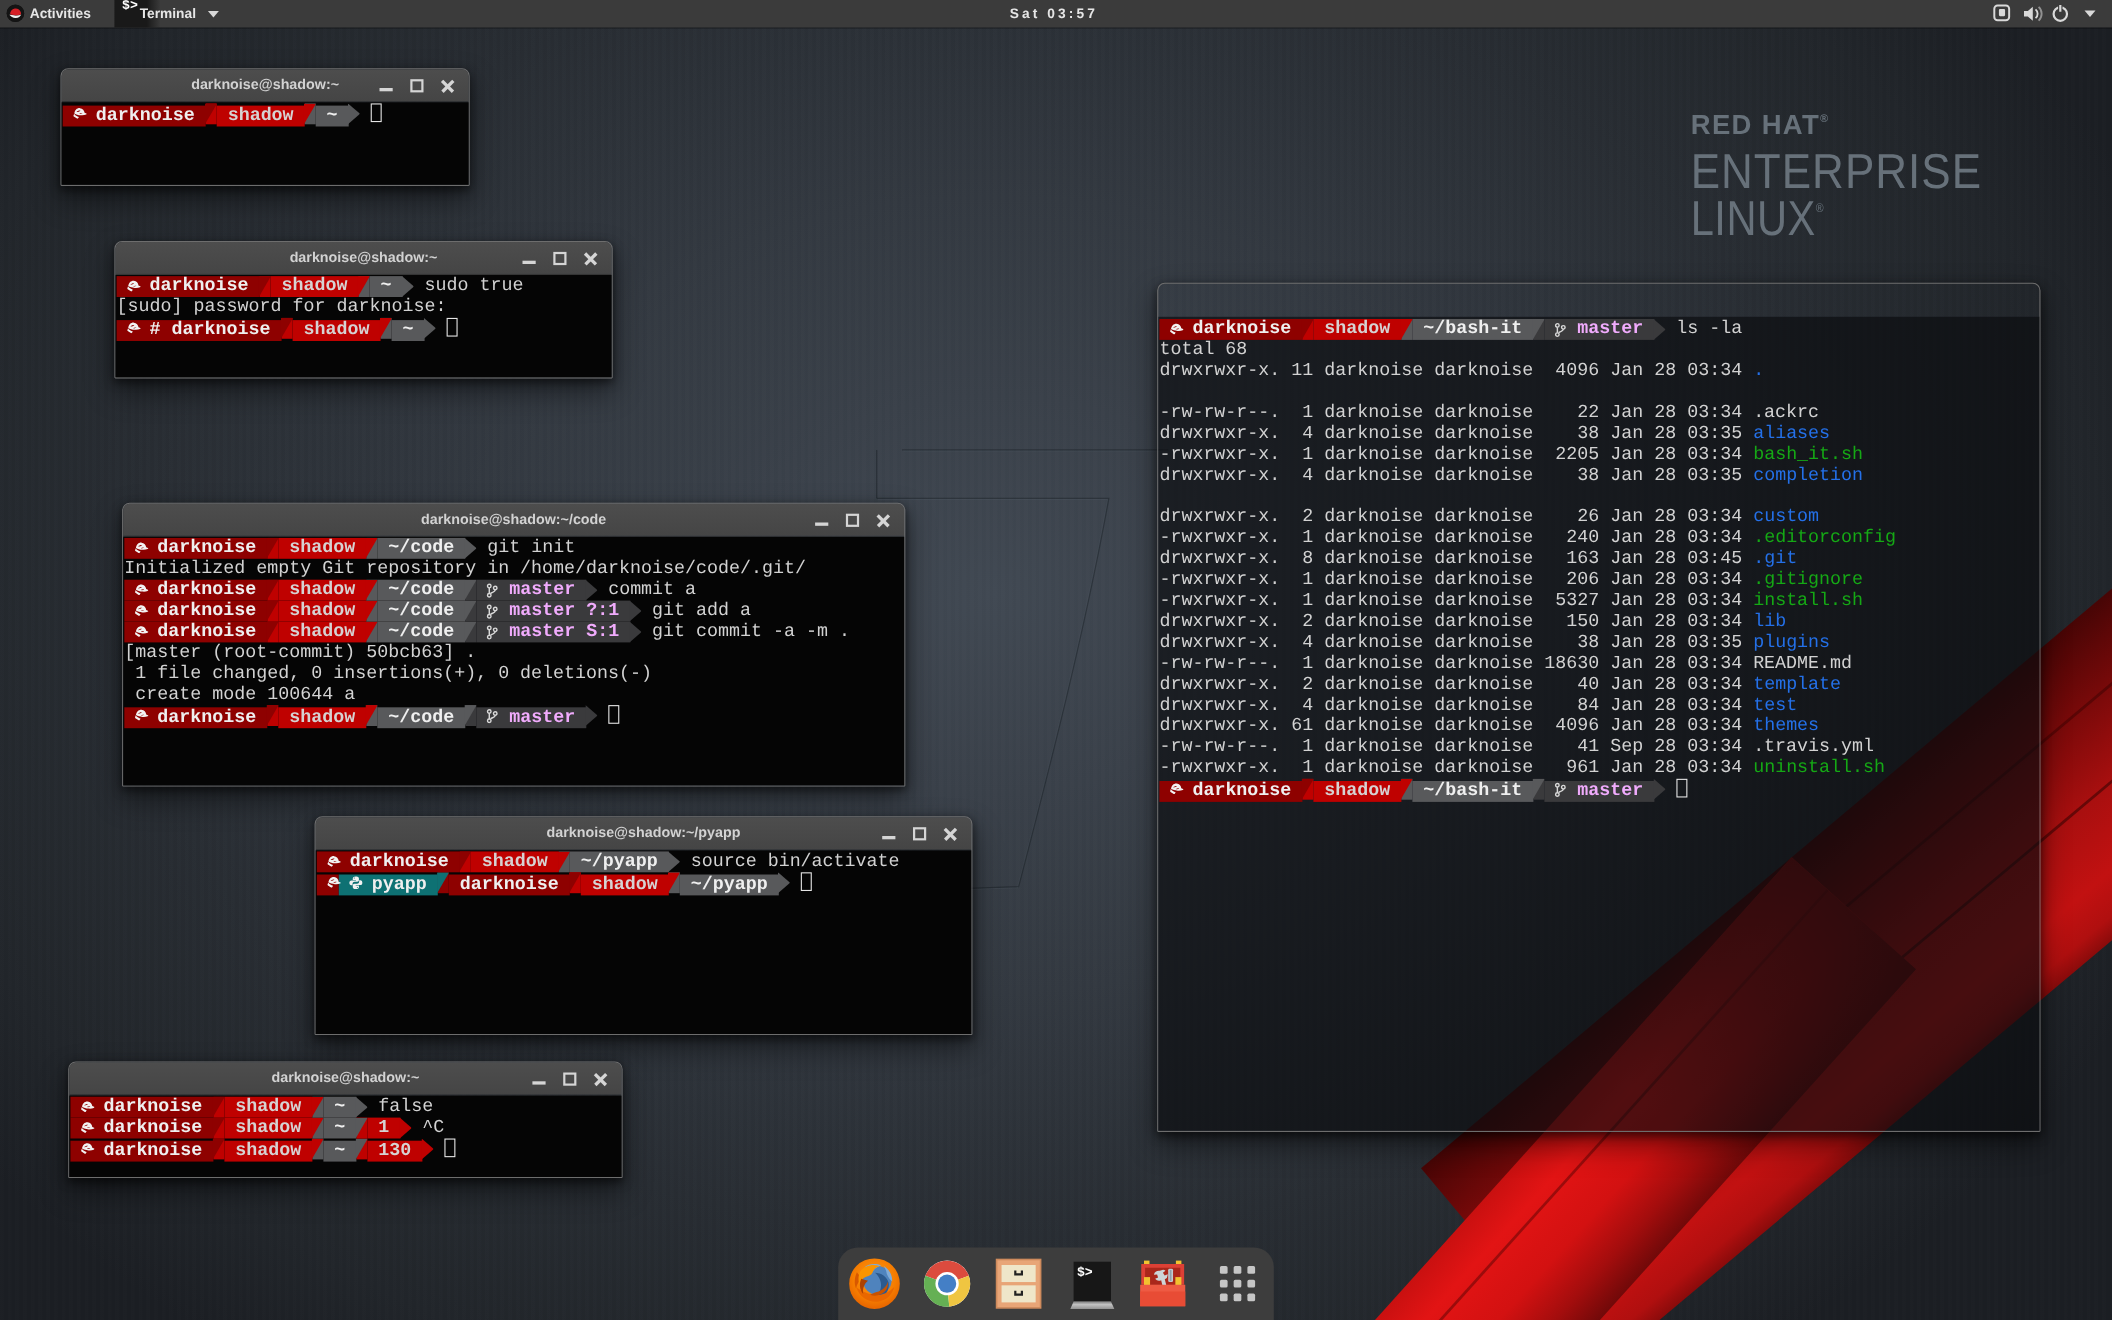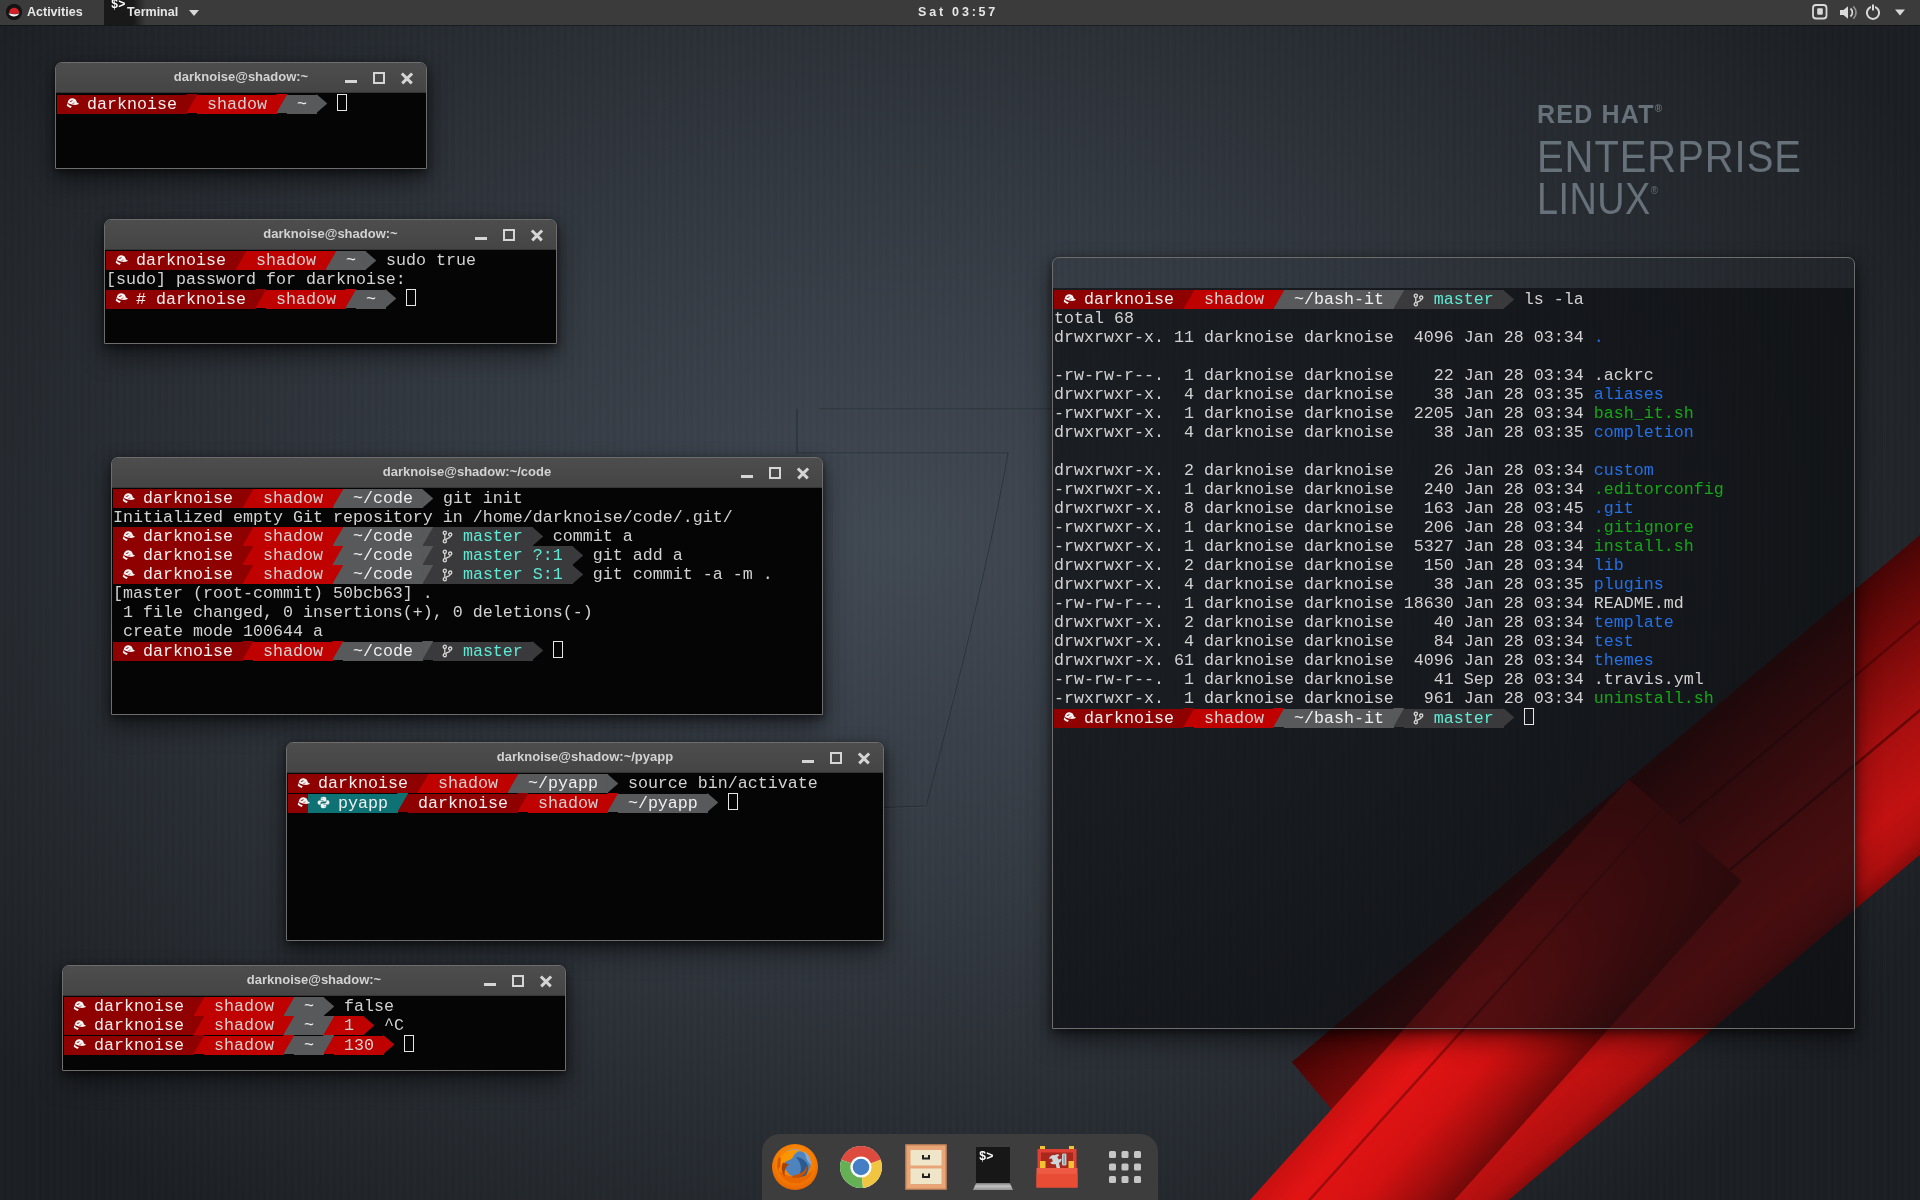--- a/index.html
+++ b/index.html
@@ -30,26 +30,26 @@
 .tb{position:absolute;left:0;top:0;right:0;height:29px;background:linear-gradient(#4d4d4d,#454545);border-radius:6px 6px 0 0;border-bottom:1px solid #353535;}
 .tb .t{position:absolute;left:0;right:0;top:6px;text-align:center;font-size:13px;font-weight:bold;color:#d2d2d2;}
 .wb{position:absolute;top:8px;width:14px;height:14px;}
 .wb.mn{right:68px;}.wb.mx{right:40px;}.wb.cl{right:12px;}
 .wb.mn i{position:absolute;left:1px;top:9px;width:12px;height:3px;background:#d5d5d5;}
 .wb.mx i{position:absolute;left:1px;top:1px;width:8px;height:8px;border:2px solid #d5d5d5;}
 .wb.cl i,.wb.cl b{position:absolute;left:0px;top:6px;width:14px;height:2.5px;background:#d5d5d5;}
 .wb.cl i{transform:rotate(45deg);}.wb.cl b{transform:rotate(-45deg);}
 .ct{position:absolute;left:0;right:0;top:30px;bottom:0;background:#050505;font-family:"Liberation Mono",monospace;font-size:16.6667px;line-height:19px;color:#d2d2d2;}
 .ln{position:absolute;left:1px;margin:0;white-space:pre;font:inherit;}
-.ln b,.ln s{font-weight:normal;text-decoration:none;}
+.ln b,.ln s{font-weight:bold;text-decoration:none;}
 
 .g1{background:#8e0100;color:#efefef;}
 .g2{background:#bf0100;color:#d6d2d2;}
 .g3{background:#58595b;color:#efefef;}
-.g4{background:#3a3a3c;color:#5eead4;}
+.g4{background:#3a3a3c;color:#f0abfc;}
 .gv{background:#0e7173;color:#efefef;text-align:right;}
 .sl,.ar{display:inline-block;width:10px;height:19px;vertical-align:top;position:relative;background:var(--b,transparent);}
 .sl:before,.ar:before{content:"";position:absolute;left:-0.6px;top:0;width:11px;height:19px;background:var(--a);}
 .sl:before{clip-path:polygon(0 0,100% 0,0 100%);}
 .ar:before{clip-path:polygon(0 0,100% 50%,0 100%);}
 .cur{display:inline-block;width:8.5px;height:15px;border:1px solid #e6e6e6;vertical-align:-2px;}
 .hat,.br,.py{display:inline-block;width:10px;height:19px;vertical-align:top;position:relative;}
 .hat svg,.br svg,.py svg{position:absolute;left:-1px;top:3px;}
 .blue{color:#2470e8;}.green{color:#15a815;}
 </style></head>

